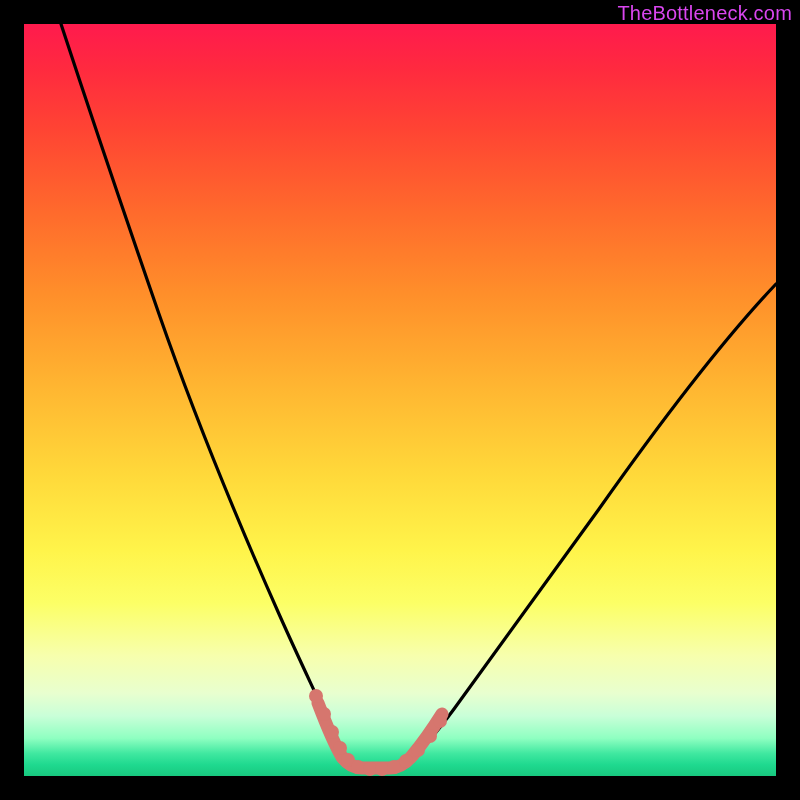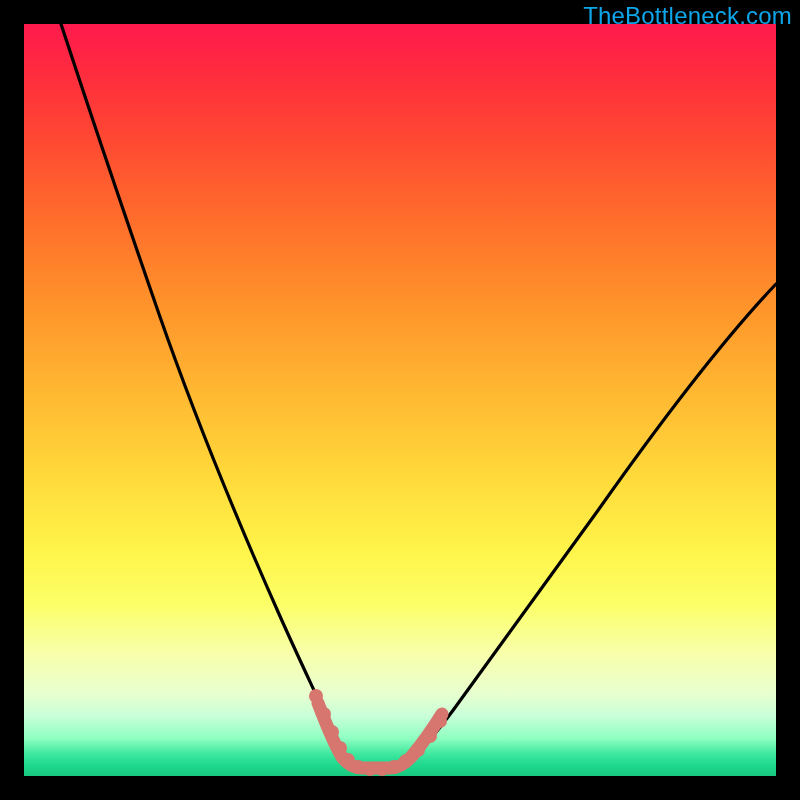--- a/index.html
+++ b/index.html
@@ -45,22 +45,22 @@
       #8effc1 95%,
       #40e8a0 97%,
       #1fd98f 98.5%,
       #18c87f 100%
     );
   }
   .watermark {
     position: absolute;
     top: 2px;
     right: 8px;
-    color: #0ea5e9;
-    font-size: 24px;
+    color: #d946ef;
+    font-size: 20px;
     font-weight: 500;
     letter-spacing: 0.2px;
     user-select: none;
   }
   svg.curve {
     position: absolute;
     inset: 0;
   }
 </style>
 </head>

